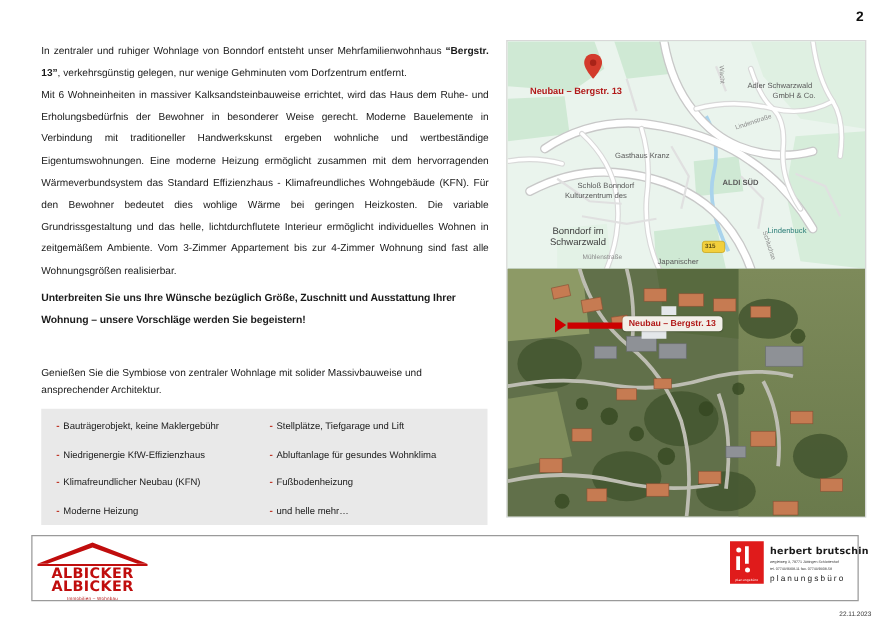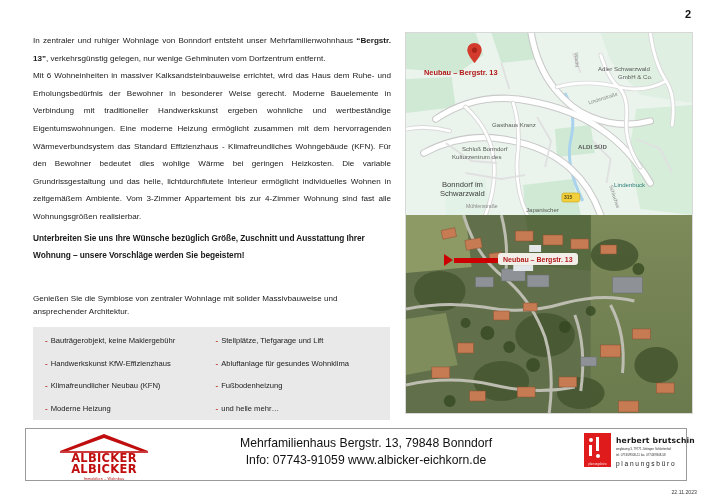--- a/index.html
+++ b/index.html
@@ -155,21 +155,21 @@
   
   .footer-box {
     position: absolute;
     left: 25px; top: 428px;
     width: 662px; height: 53px;
     border: 1px solid #9a9a9a;
     background: #fff;
   }
   .logo-albicker {
     position: absolute;
-    left: 30px; top: 4px;
+    left: 0; top: 4px;
     width: 96px; height: 46px;
   }
   .logo-albicker .roof { display:block; }
   .logo-name {
     font-family: "DejaVu Sans", sans-serif;
     font-weight: bold;
     color: #c00d0d;
     letter-spacing: 0.3px;
     line-height: 11px;
     font-size: 11.5px;
@@ -260,21 +260,21 @@
 
   <div class="features-box">
     <div class="features-grid">
       <div class="features-col left">
         <div class="feature-item">
             <span class="feature-dash">-</span>
             <span>Bauträgerobjekt, keine Maklergebühr</span>
           </div>
         <div class="feature-item">
             <span class="feature-dash">-</span>
-            <span>Handwerkskunst KfW-Effizienzhaus</span>
+            <span>Niedrigenergie KfW-Effizienzhaus</span>
           </div>
         <div class="feature-item">
             <span class="feature-dash">-</span>
             <span>Klimafreundlicher Neubau (KFN)</span>
           </div>
         <div class="feature-item">
             <span class="feature-dash">-</span>
             <span>Moderne Heizung</span>
           </div>
       </div>
@@ -469,24 +469,20 @@
     <div class="logo-albicker">
       <svg class="roof" width="96" height="20" viewBox="0 0 96 20">
         <path d="M48 1 L92 18 L84 18 L48 5 L12 18 L4 18 Z" fill="#c00d0d"></path>
         <rect x="4" y="18.2" width="88" height="1.6" fill="#c00d0d"></rect>
       </svg>
       <div class="logo-name">ALBICKER</div>
       <div class="logo-name">ALBICKER</div>
       <div class="logo-tag">Immobilien – Wohnbau</div>
     </div>
 
-    <div class="footer-center">
-      <div class="footer-line1">Mehrfamilienhaus Bergstr. 13, 79848 Bonndorf</div>
-      <div class="footer-line2">Info: 07743-91059   www.albicker-eichkorn.de</div>
-    </div>
 
     <div class="logo-brutschin">
       <div class="bt-mark">
         <div class="dot" style="left:5px; top:5px;"></div>
         <div class="bar" style="left:12px; top:4px; width:3px; height:14px;"></div>
         <div class="dot" style="left:12px; top:21px;"></div>
         <div class="bar" style="left:5px; top:12px; width:3px; height:11px;"></div>
         <div class="pg">planungsbüro</div>
       </div>
       <div class="bt-text">

